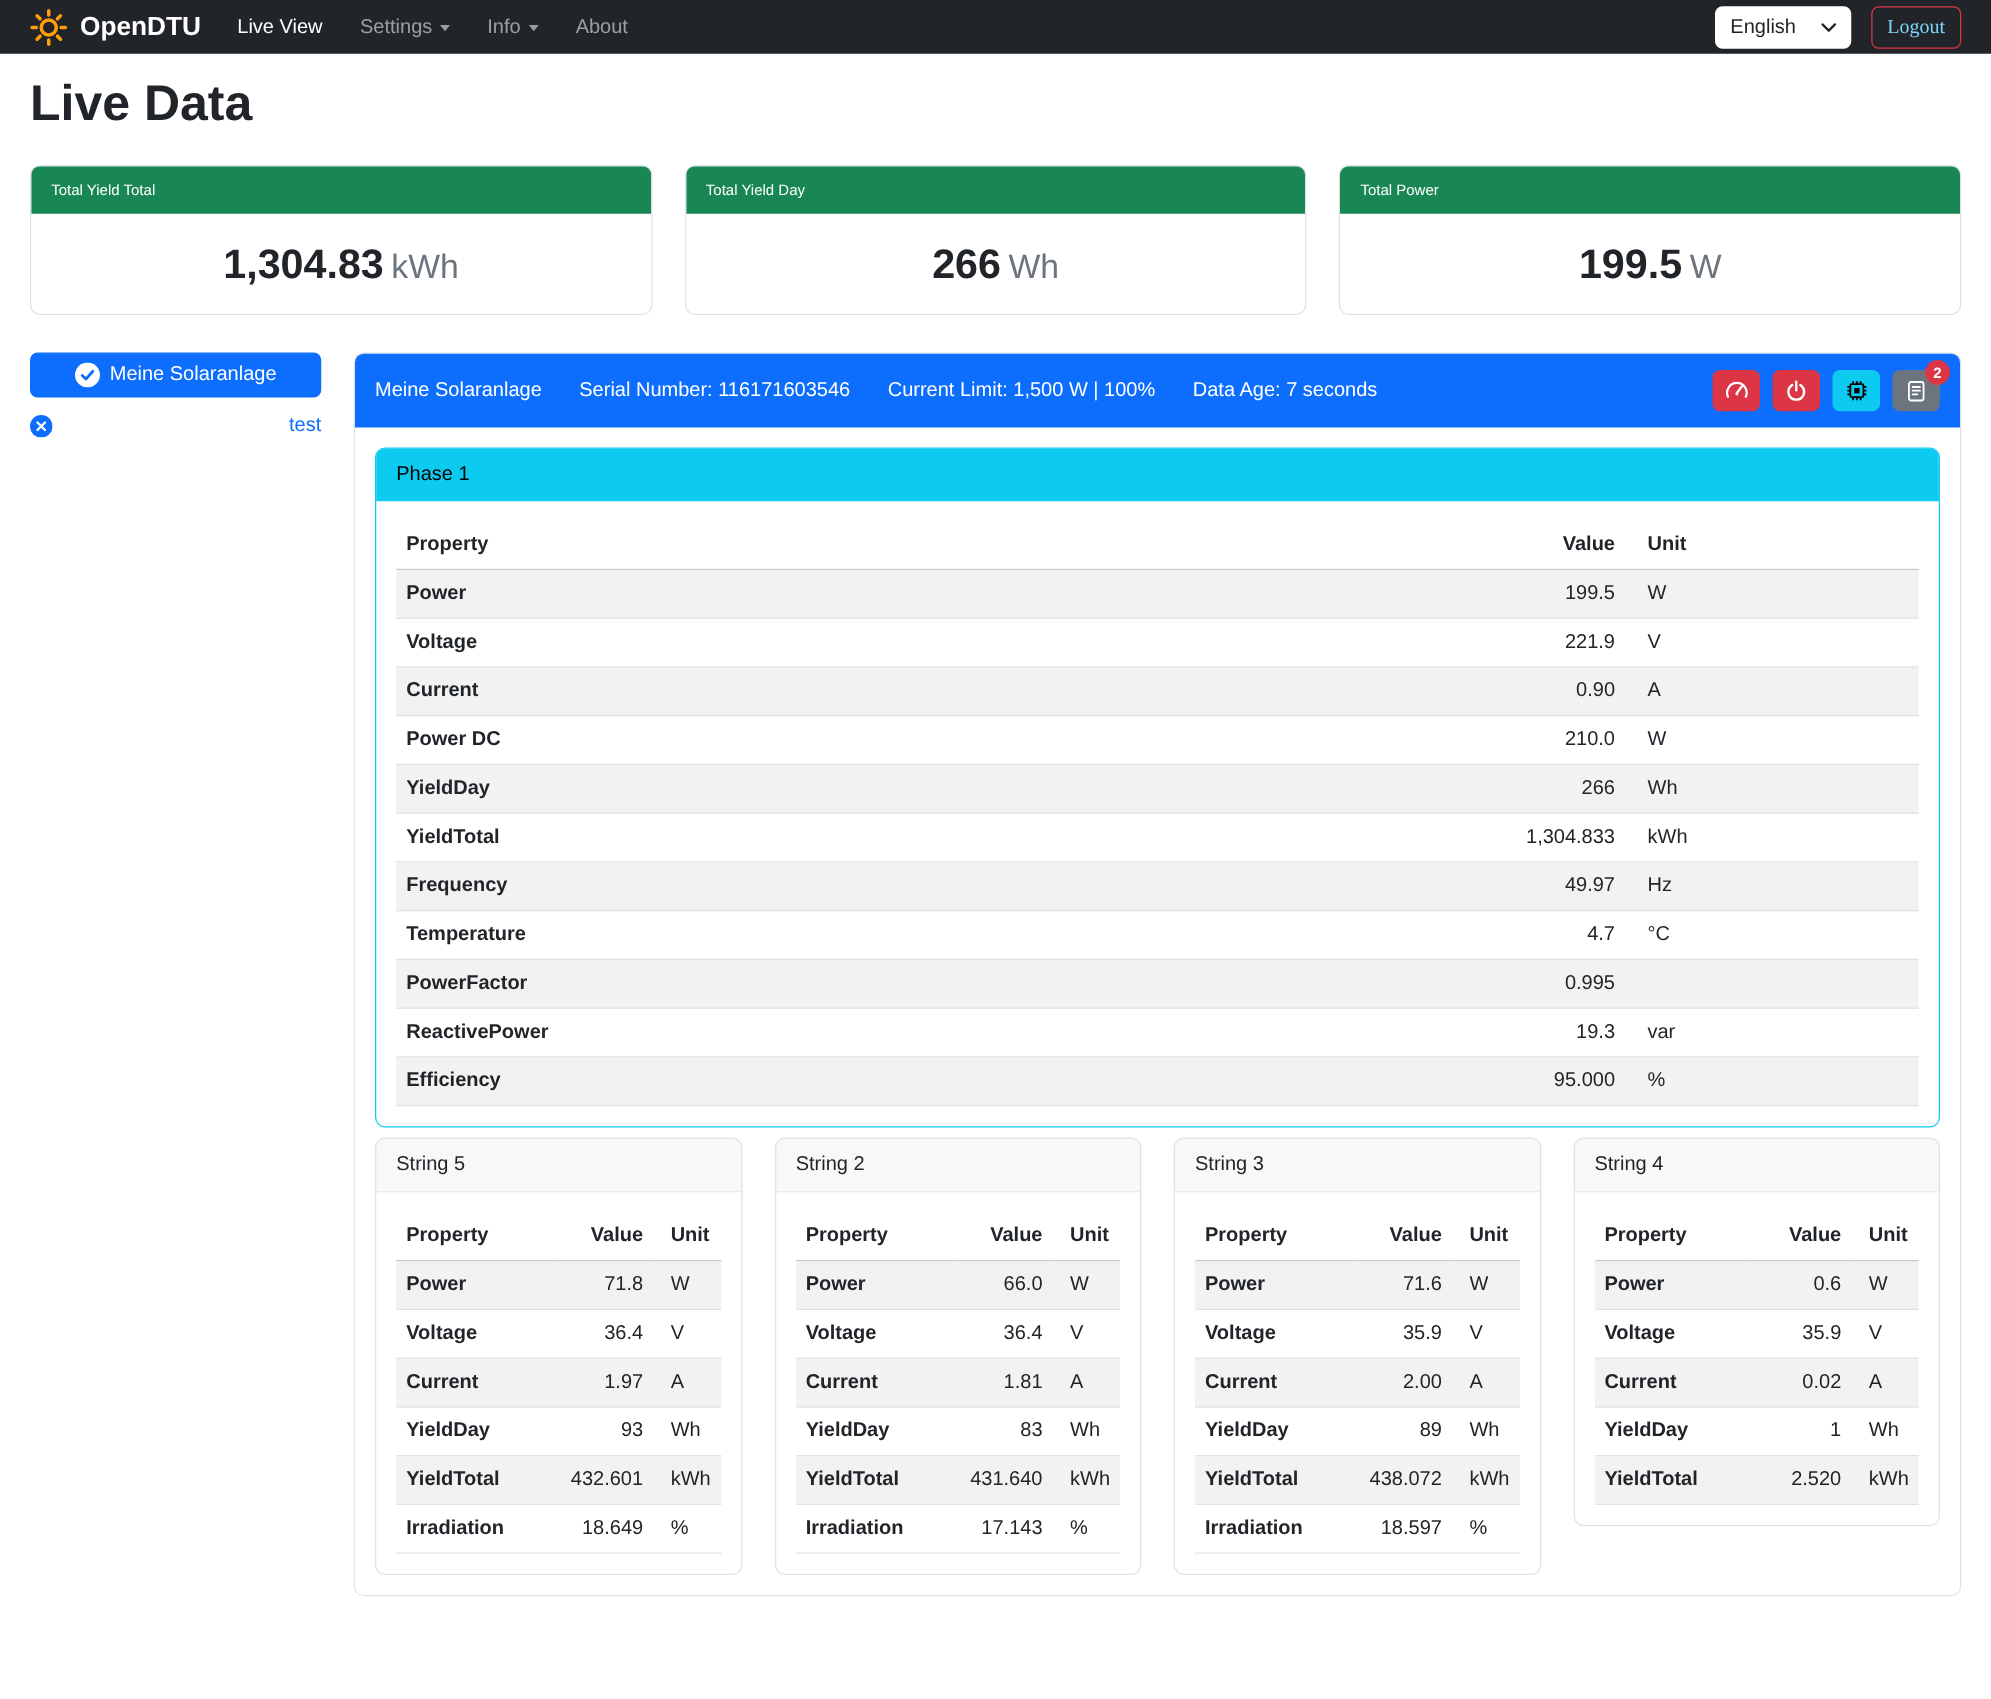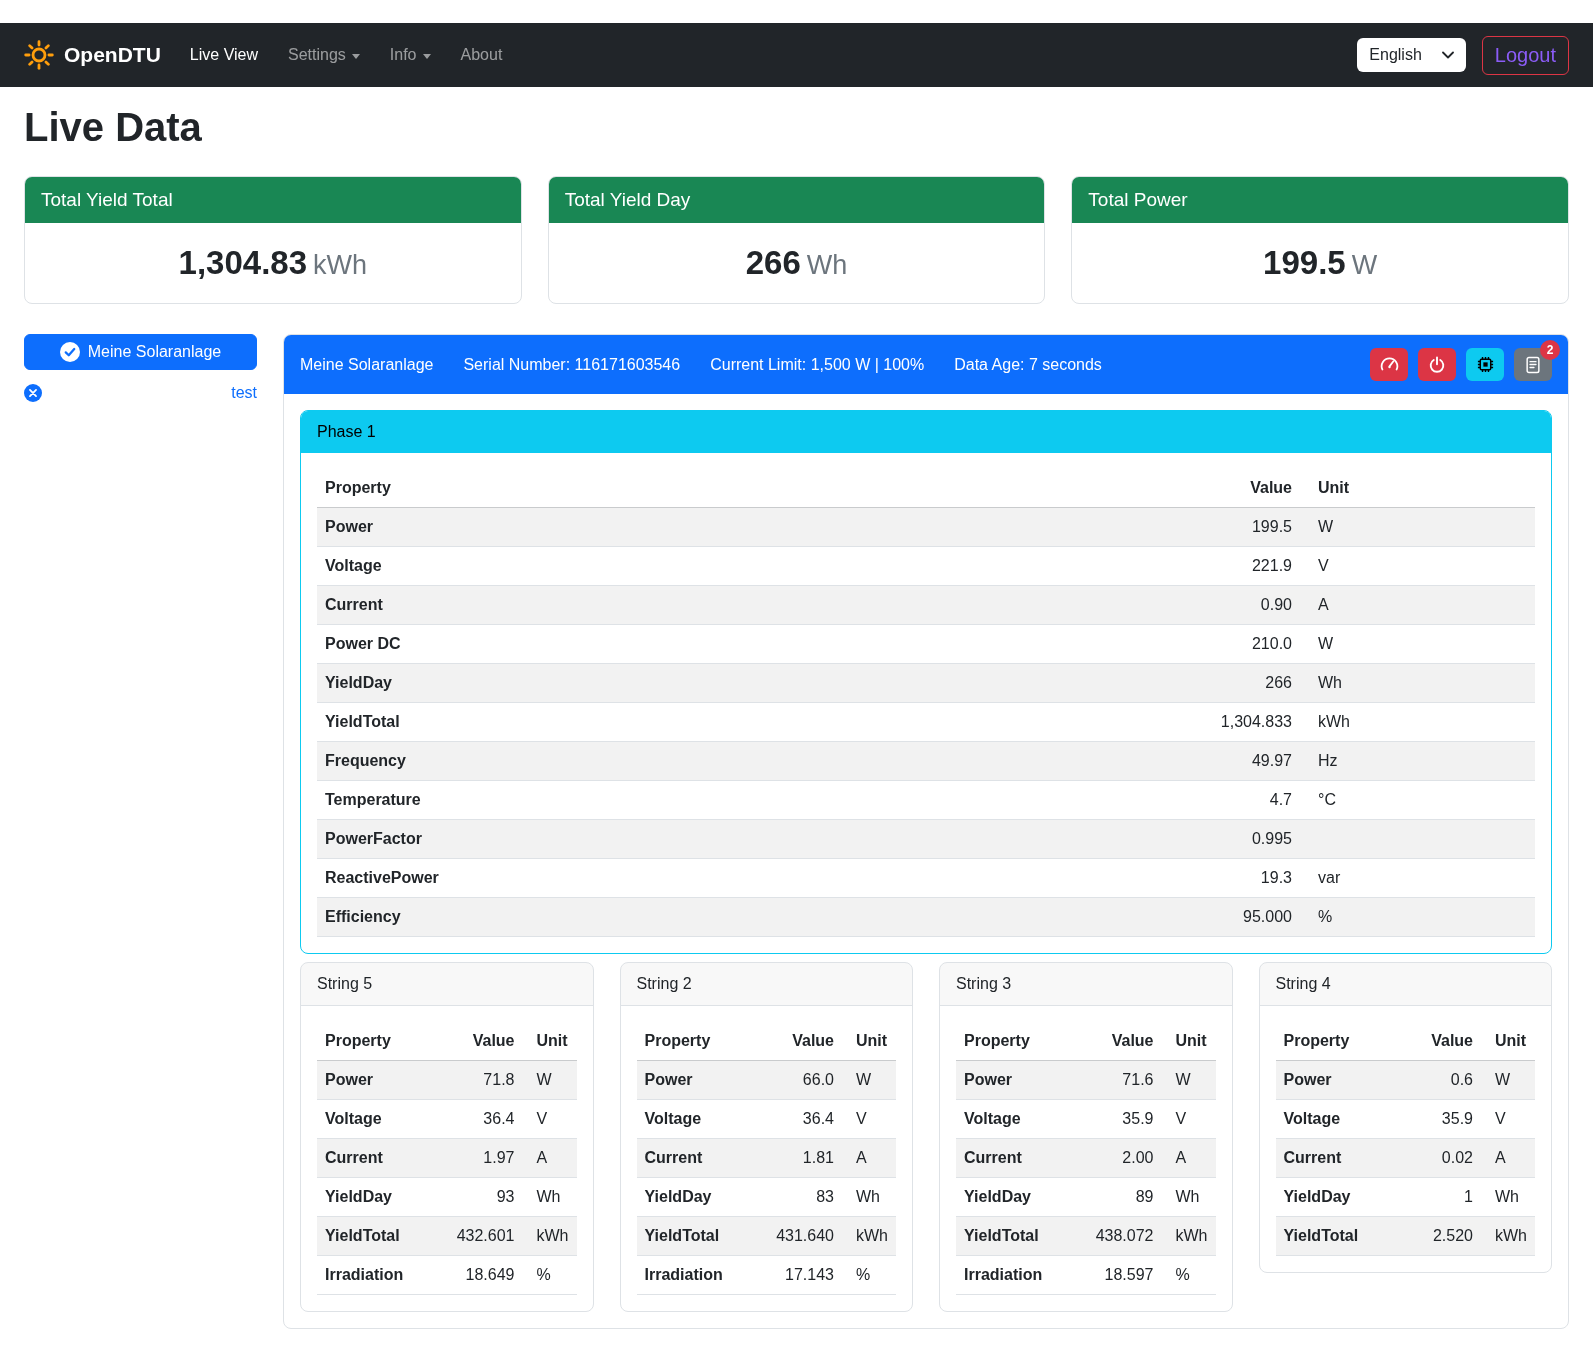--- a/index.html
+++ b/index.html
@@ -1,47 +1,47 @@
 <!DOCTYPE html>
 <html><head>
 <meta charset="utf-8">
 <style>
   * { box-sizing: border-box; }
   html,body { margin:0; padding:0; background:#fff; color:#212529;
     font-family:"Liberation Sans", sans-serif; }
   body { width:1593px; min-height:1359px; }
 
   
-  .navbar { height:64px; background:#212529; display:flex; align-items:center;
-    padding:0 24px;margin-top:23px; }
+  .navbar { height:43px; background:#212529; display:flex; align-items:center;
+    padding:0 24px; }
   .brand { display:flex; align-items:center; gap:10px; color:#fff;
     font-size:21px; font-weight:700; cursor:pointer; }
   .nav-links { display:flex; align-items:center; margin-left:14px; }
   .nav-link { color:rgba(255,255,255,.55); font-size:16px; padding:8px 15px;
     display:flex; align-items:center; gap:6px; cursor:pointer; text-decoration:none; }
   .nav-link.active { color:#fff; }
   .caret { display:inline-block; width:0; height:0; border-top:5px solid;
     border-left:4.5px solid transparent; border-right:4.5px solid transparent;
     margin-top:2px; }
   .nav-right { margin-left:auto; display:flex; align-items:center; gap:16px;padding-left:47px; }
   .lang-select { background:#fff; color:#212529; border-radius:6px;
     padding:8px 12px; font-size:16px; display:flex; align-items:center;
     gap:20px; cursor:pointer; }
-  .logout-btn { background:transparent; color:#8b5cf6; border:1px solid #dc3545;
-    border-radius:6px; padding:7px 12px; font-size:20px; cursor:pointer;
-    font-family:Liberation Sans, sans-serif; }
+  .logout-btn { background:transparent; color:#7dd3fc; border:1px solid #dc3545;
+    border-radius:6px; padding:7px 12px; font-size:16px; cursor:pointer;
+    font-family:Liberation Serif, serif; }
 
   
   .container { padding:0 24px 28px 24px; }
   h1.page-title { font-size:40px; font-weight:700; margin:18px 0 26px 0; }
 
   .cards-row { display:grid; grid-template-columns:repeat(3,1fr); gap:26px; }
   .scard { border:1px solid #dee2e6; border-radius:8px; overflow:hidden;
     background:#fff; }
-  .scard-header { background:#198754; color:#fff; font-size:19px;
+  .scard-header { background:#198754; color:#fff; font-size:12px;
     padding:12px 16px; }
   .scard-body { padding:21px 16px; text-align:center; }
   .scard-value { font-size:33px; font-weight:700; color:#212529; }
   .scard-unit { font-size:27px; font-weight:500; color:#6c757d; margin-left:6px; }
 
   
   .main-row { display:flex; gap:26px; margin-top:30px; align-items:flex-start; }
   .sidebar { width:233px; flex:none; }
   .inv-btn { width:100%; background:#0d6efd; color:#fff; border:1px solid #0d6efd;
     border-radius:6px; padding:7px 12px; font-size:16px; display:flex;

